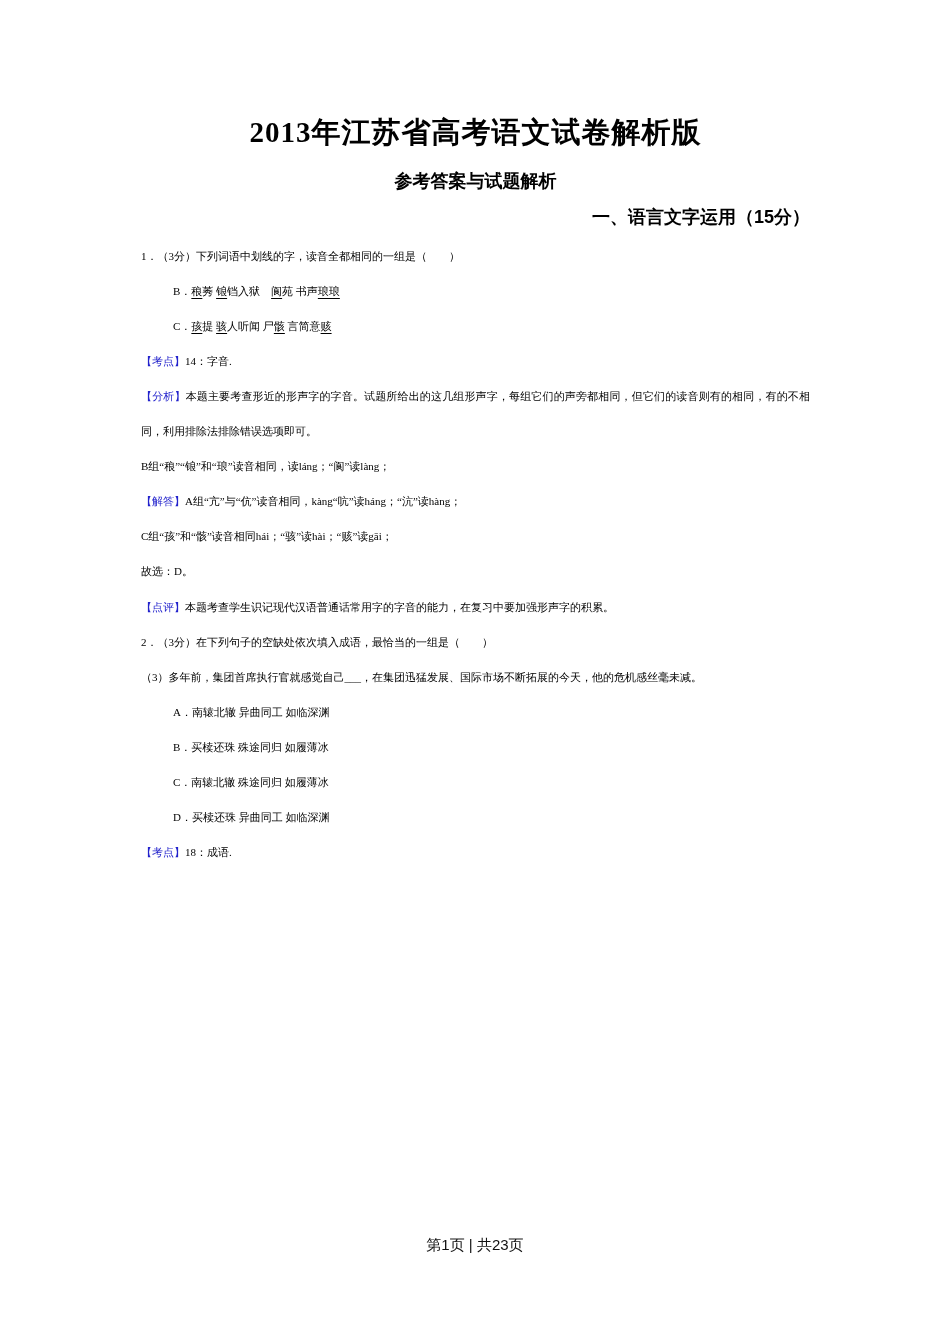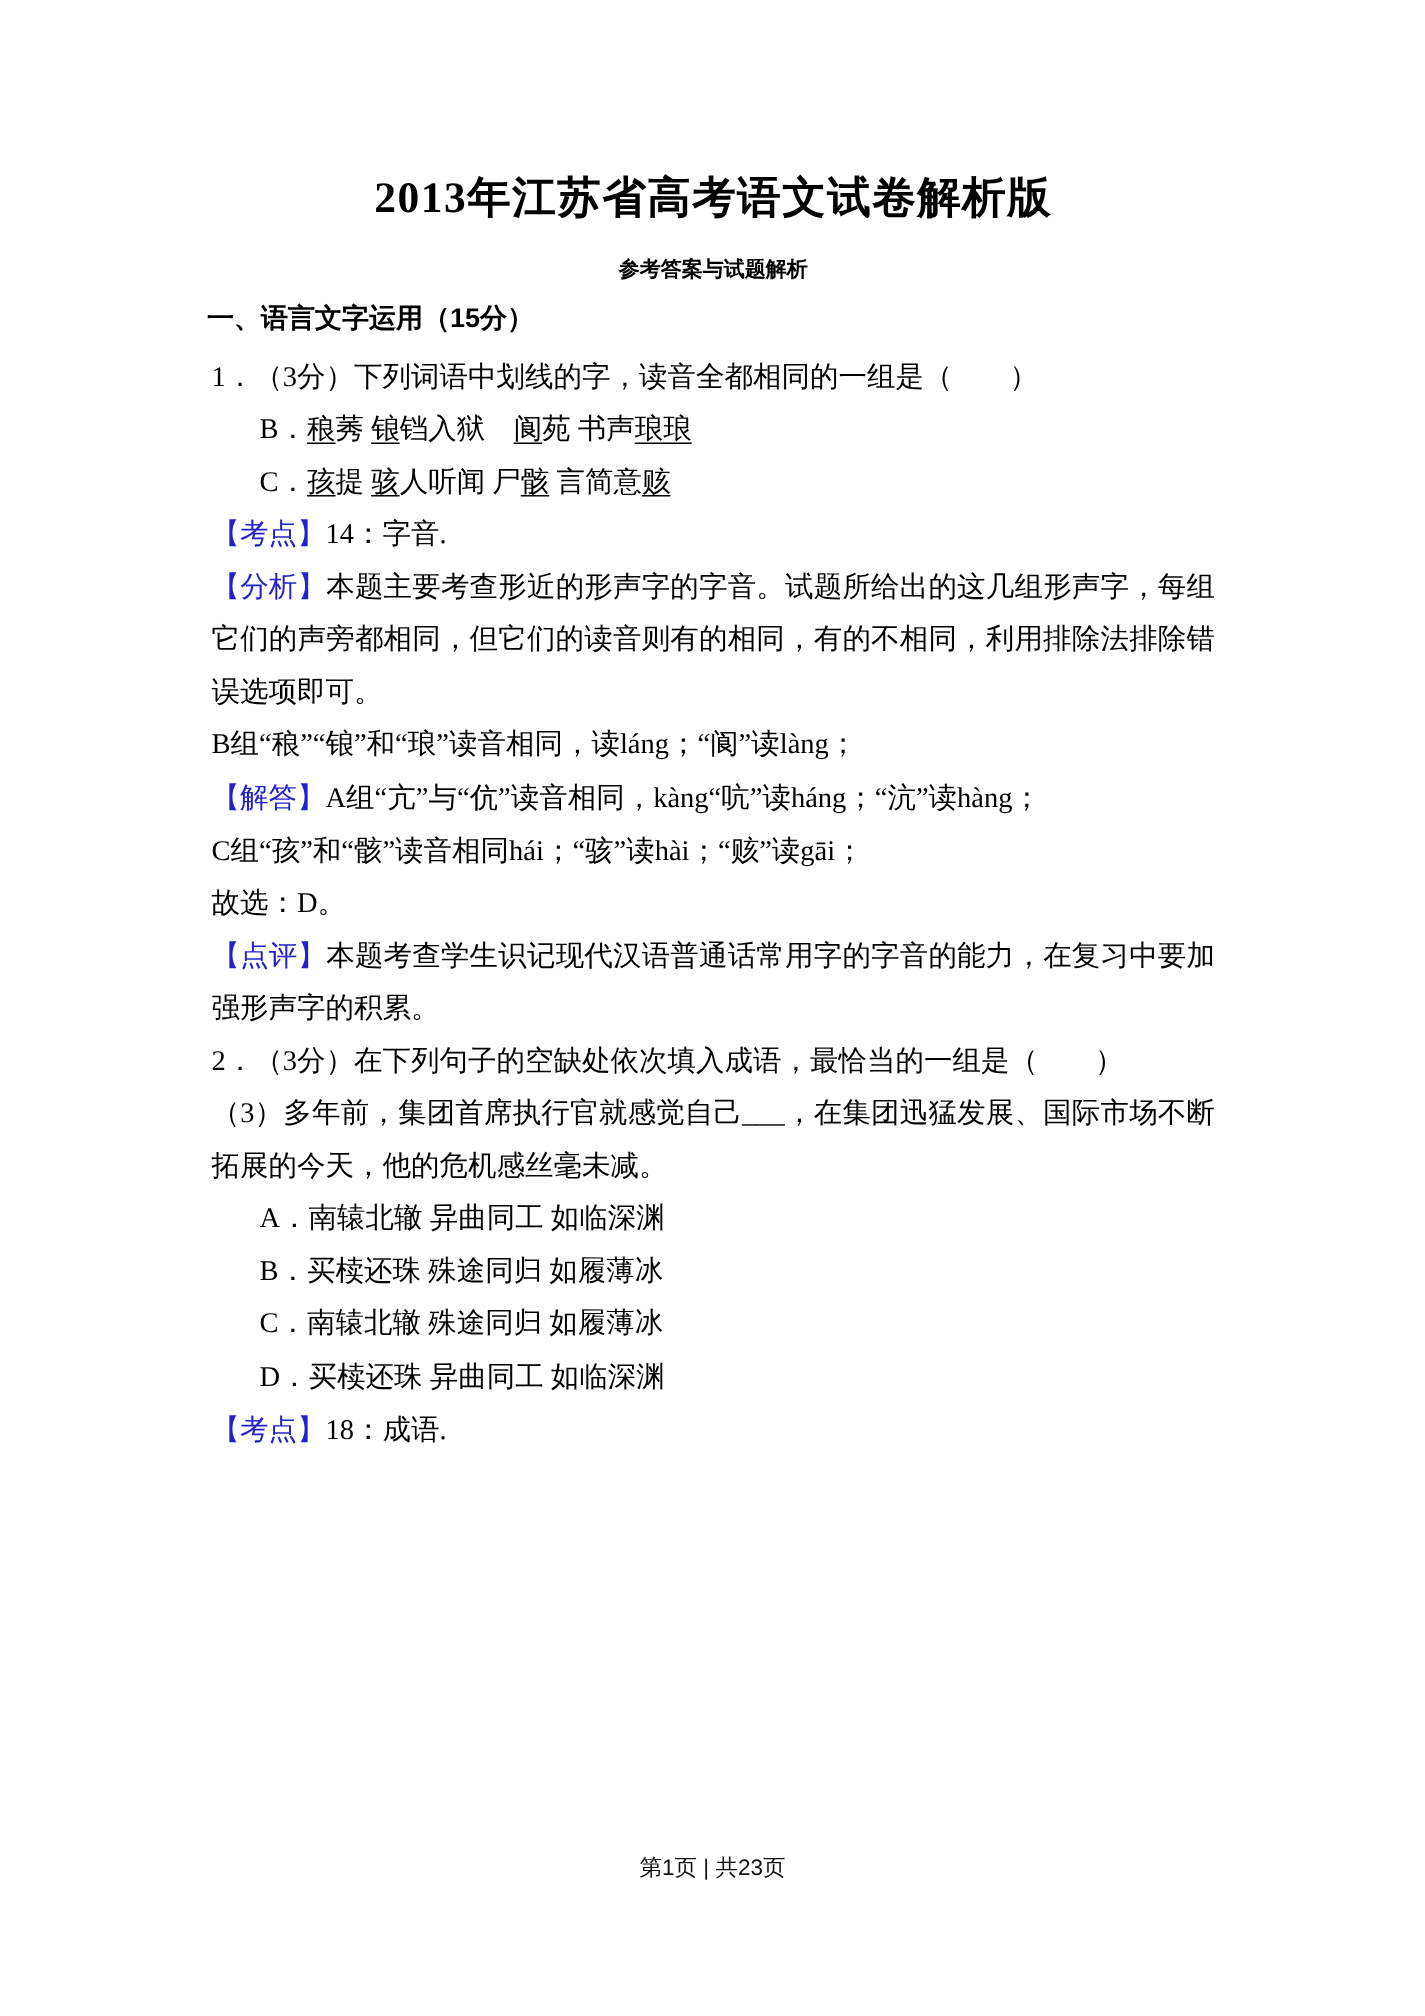--- a/index.html
+++ b/index.html
@@ -23,36 +23,37 @@
     text-align: center;
     font-size: 29px;
     font-weight: bold;
     letter-spacing: 1px;
     font-family: "Liberation Serif", "DejaVu Serif", serif;
     line-height: 1.4;
   }
   .doc-subtitle {
     margin: 18px 0 0 0;
     text-align: center;
-    font-size: 14px;
+    font-size: 18px;
     font-weight: bold;
     font-family: "Liberation Sans", "DejaVu Sans", sans-serif;
     line-height: 1.2;
   }
   .section-heading {
     margin: 14px 0 0 -3px;
     font-size: 18px;
     font-weight: bold;
     font-family: "Liberation Sans", "DejaVu Sans", sans-serif;
     line-height: 1.3;
+    text-align: right;
   }
   .body-text { margin-top: 9px; }
   .body-text p {
     margin: 0;
-    font-size: 19px;
+    font-size: 11px;
     line-height: 35.1px;
     text-align: justify;
   }
   .opt { padding-left: 32px; }
   .u { text-decoration: underline; text-underline-offset: 3px; }
   .blue { color: var(--label-blue, #2222CC); }
   .footer {
     position: absolute;
     top: 1236px;
     left: 0;

